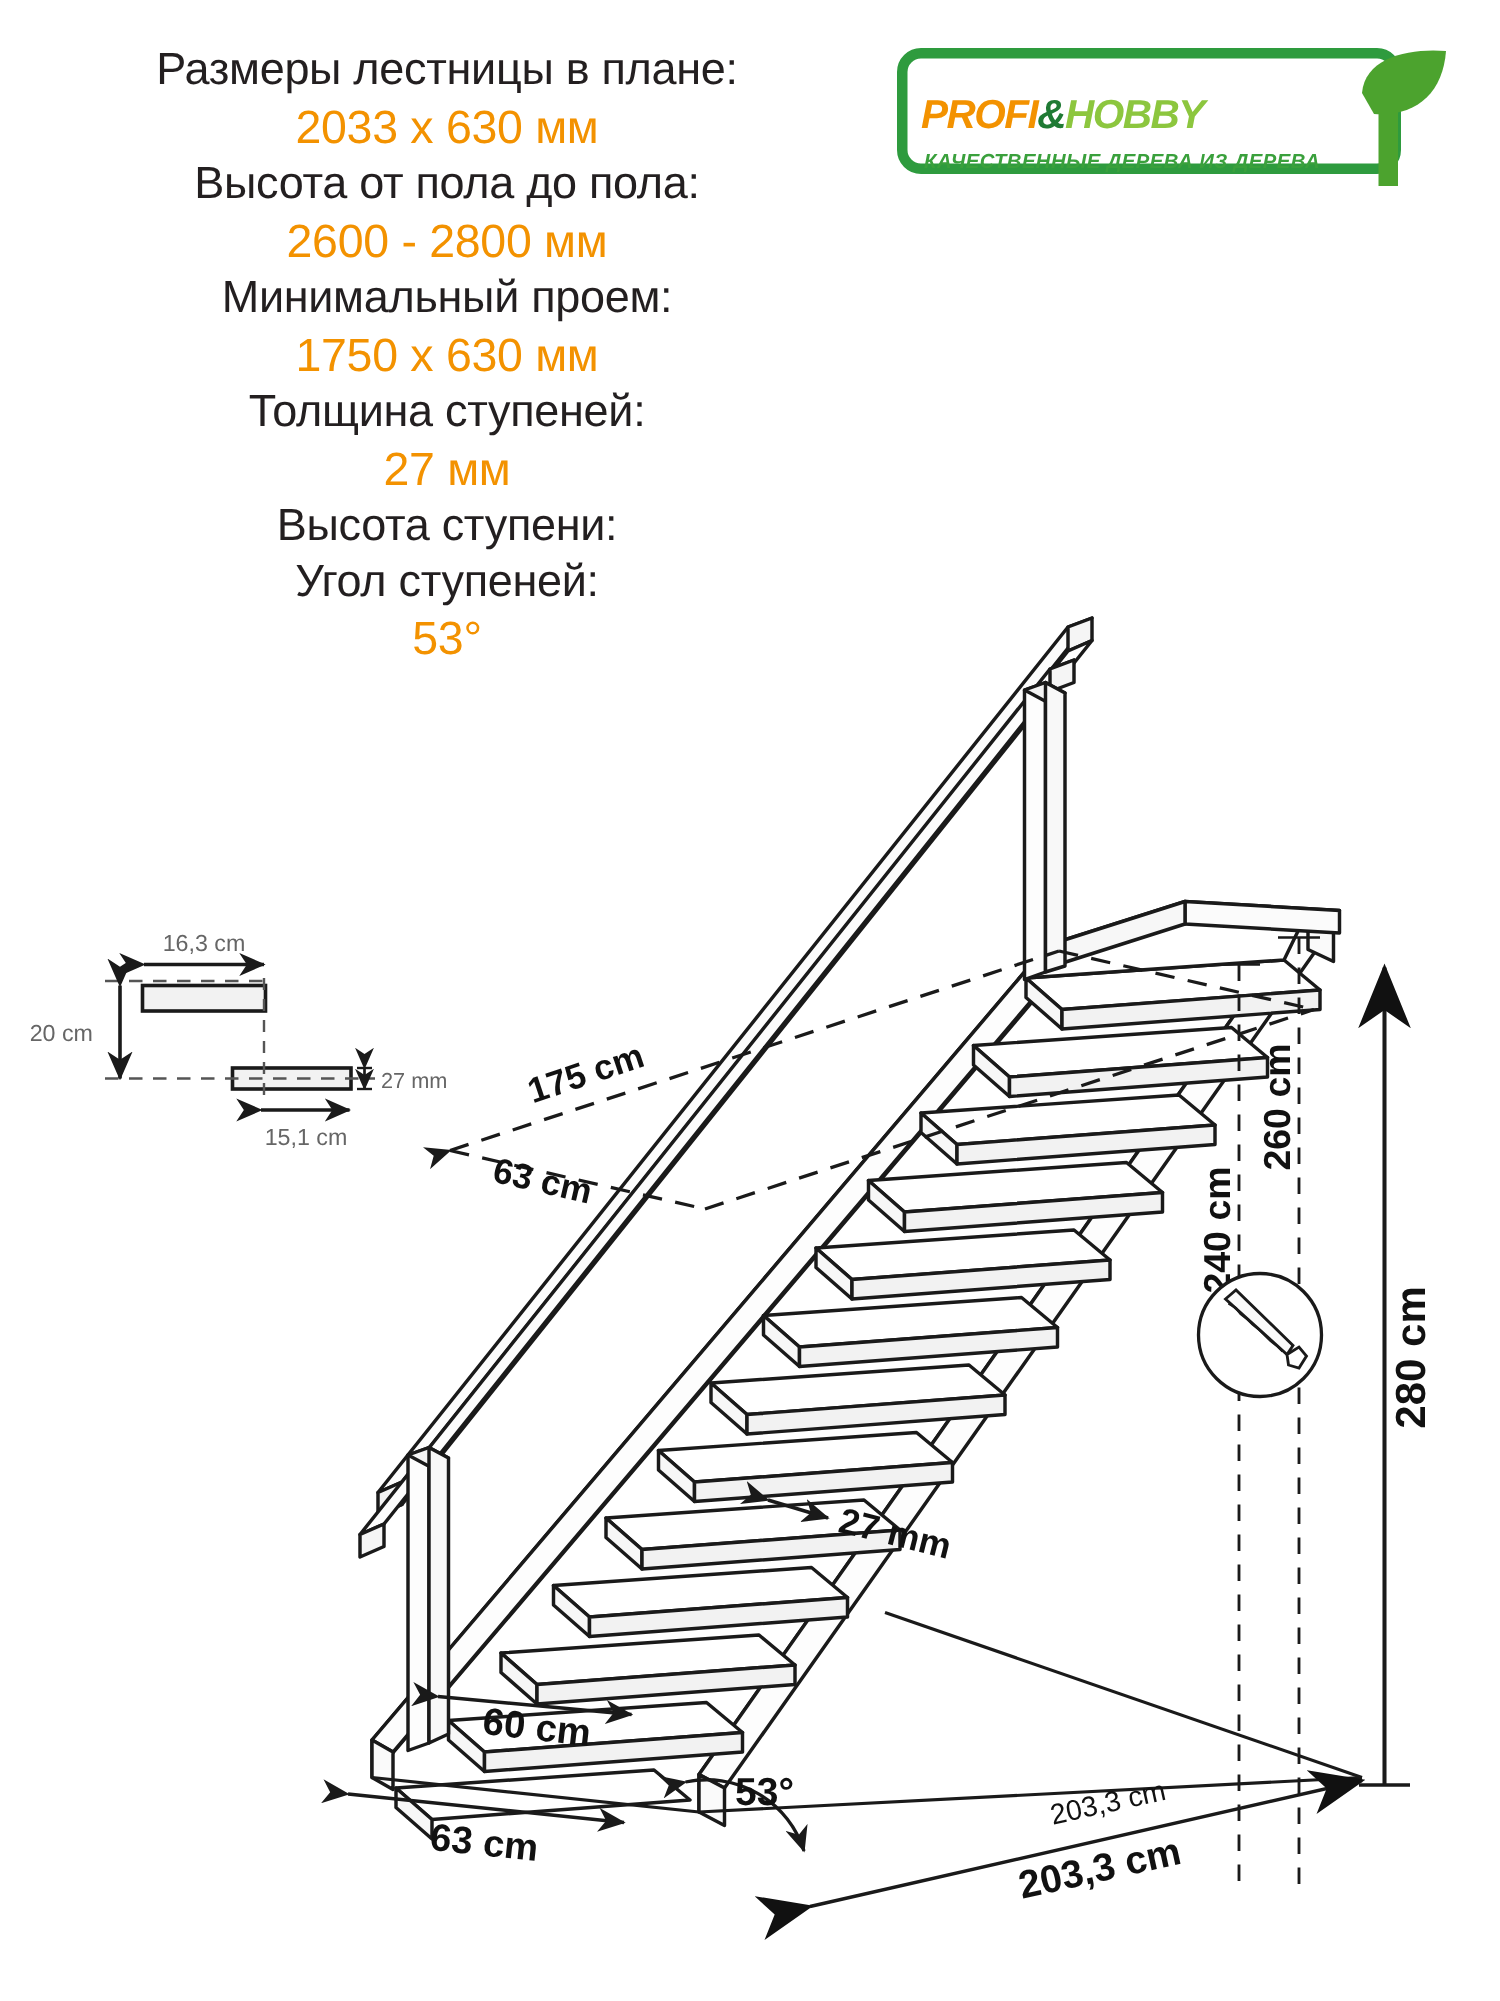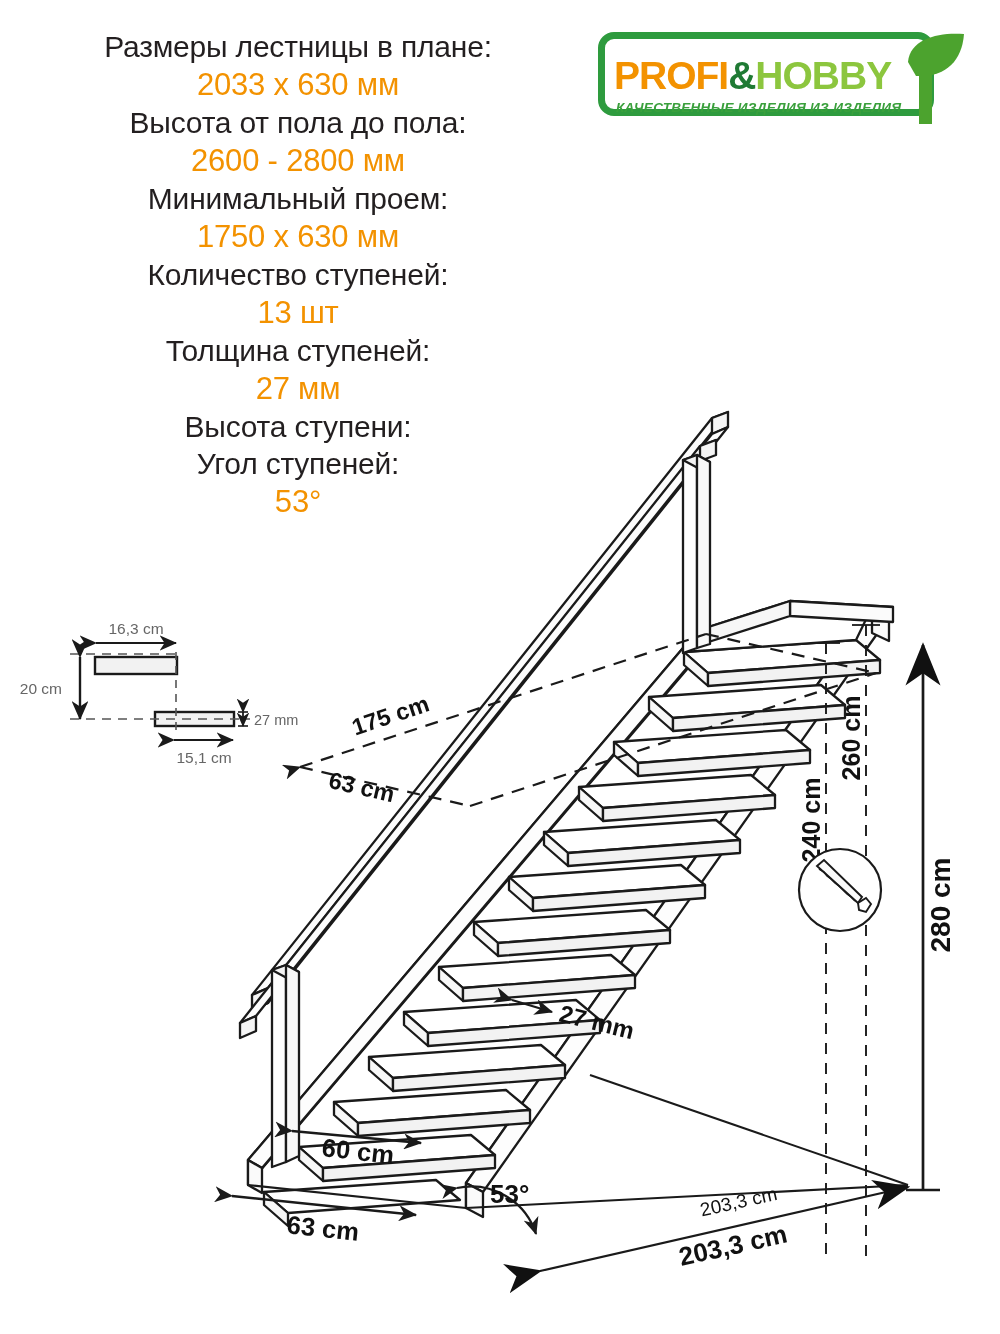--- a/index.html
+++ b/index.html
@@ -57,22 +57,23 @@
     width: 336px; height: 84px;
     border: 7px solid #2E9B3E;
     border-radius: 16px;
     box-sizing: border-box;
     background: #ffffff;
   }
   .logo-wordmark {
     position: absolute;
     left: 24px;
     top: 28px;
-    font-size: 39px;
+    font-size: 27px;
     font-weight: 700;
+    font-style: italic;
     letter-spacing: -1px;
     white-space: nowrap;
     line-height: 40px;
   }
   .lw-profi { color: #F39200; }
   .lw-amp   { color: #1F7A34; }
   .lw-hobby { color: #8CC63E; }
   .logo-tagline {
     position: absolute;
     left: 26px;
@@ -116,24 +117,20 @@
   <div class="spec-row">
     <span class="spec-label">Высота от пола до пола:</span>
     <span class="spec-value">2600 - 2800 мм</span>
   </div>
 
   <div class="spec-row">
     <span class="spec-label">Минимальный проем:</span>
     <span class="spec-value">1750 x 630 мм</span>
   </div>
 
-  <div class="spec-row">
-    <span class="spec-label">Количество ступеней:</span>
-    <span class="spec-value">13 шт</span>
-  </div>
 
   <div class="spec-row">
     <span class="spec-label">Толщина ступеней:</span>
     <span class="spec-value">27 мм</span>
   </div>
 
   <div class="spec-row">
     <span class="spec-label">Высота ступени:</span>
   </div>
 
@@ -144,21 +141,21 @@
 
 </div>
 
 <div id="logo">
   <div class="logo-frame"></div>
 
   <div class="logo-wordmark">
     <span class="lw-profi">PROFI</span><span class="lw-amp">&amp;</span><span class="lw-hobby">HOBBY</span>
   </div>
 
-  <div class="logo-tagline">КАЧЕСТВЕННЫЕ ИЗДЕЛИЯ ИЗ ИЗДЕЛИЯ</div>
+  <div class="logo-tagline">КАЧЕСТВЕННЫЕ ДЕРЕВА ИЗ ДЕРЕВА</div>
 
   <svg class="logo-leaf" viewBox="0 0 96 96">
     <path d="M30 34 C32 10, 62 4, 86 6 C84 34, 66 50, 38 48 Z" fill="#4CA32E"></path>
     <rect x="41" y="44" width="13" height="52" fill="#4CA32E"></rect>
   </svg>
 </div>
 
 <svg id="drawing" viewBox="0 0 1000 1334">
 
   <defs>

